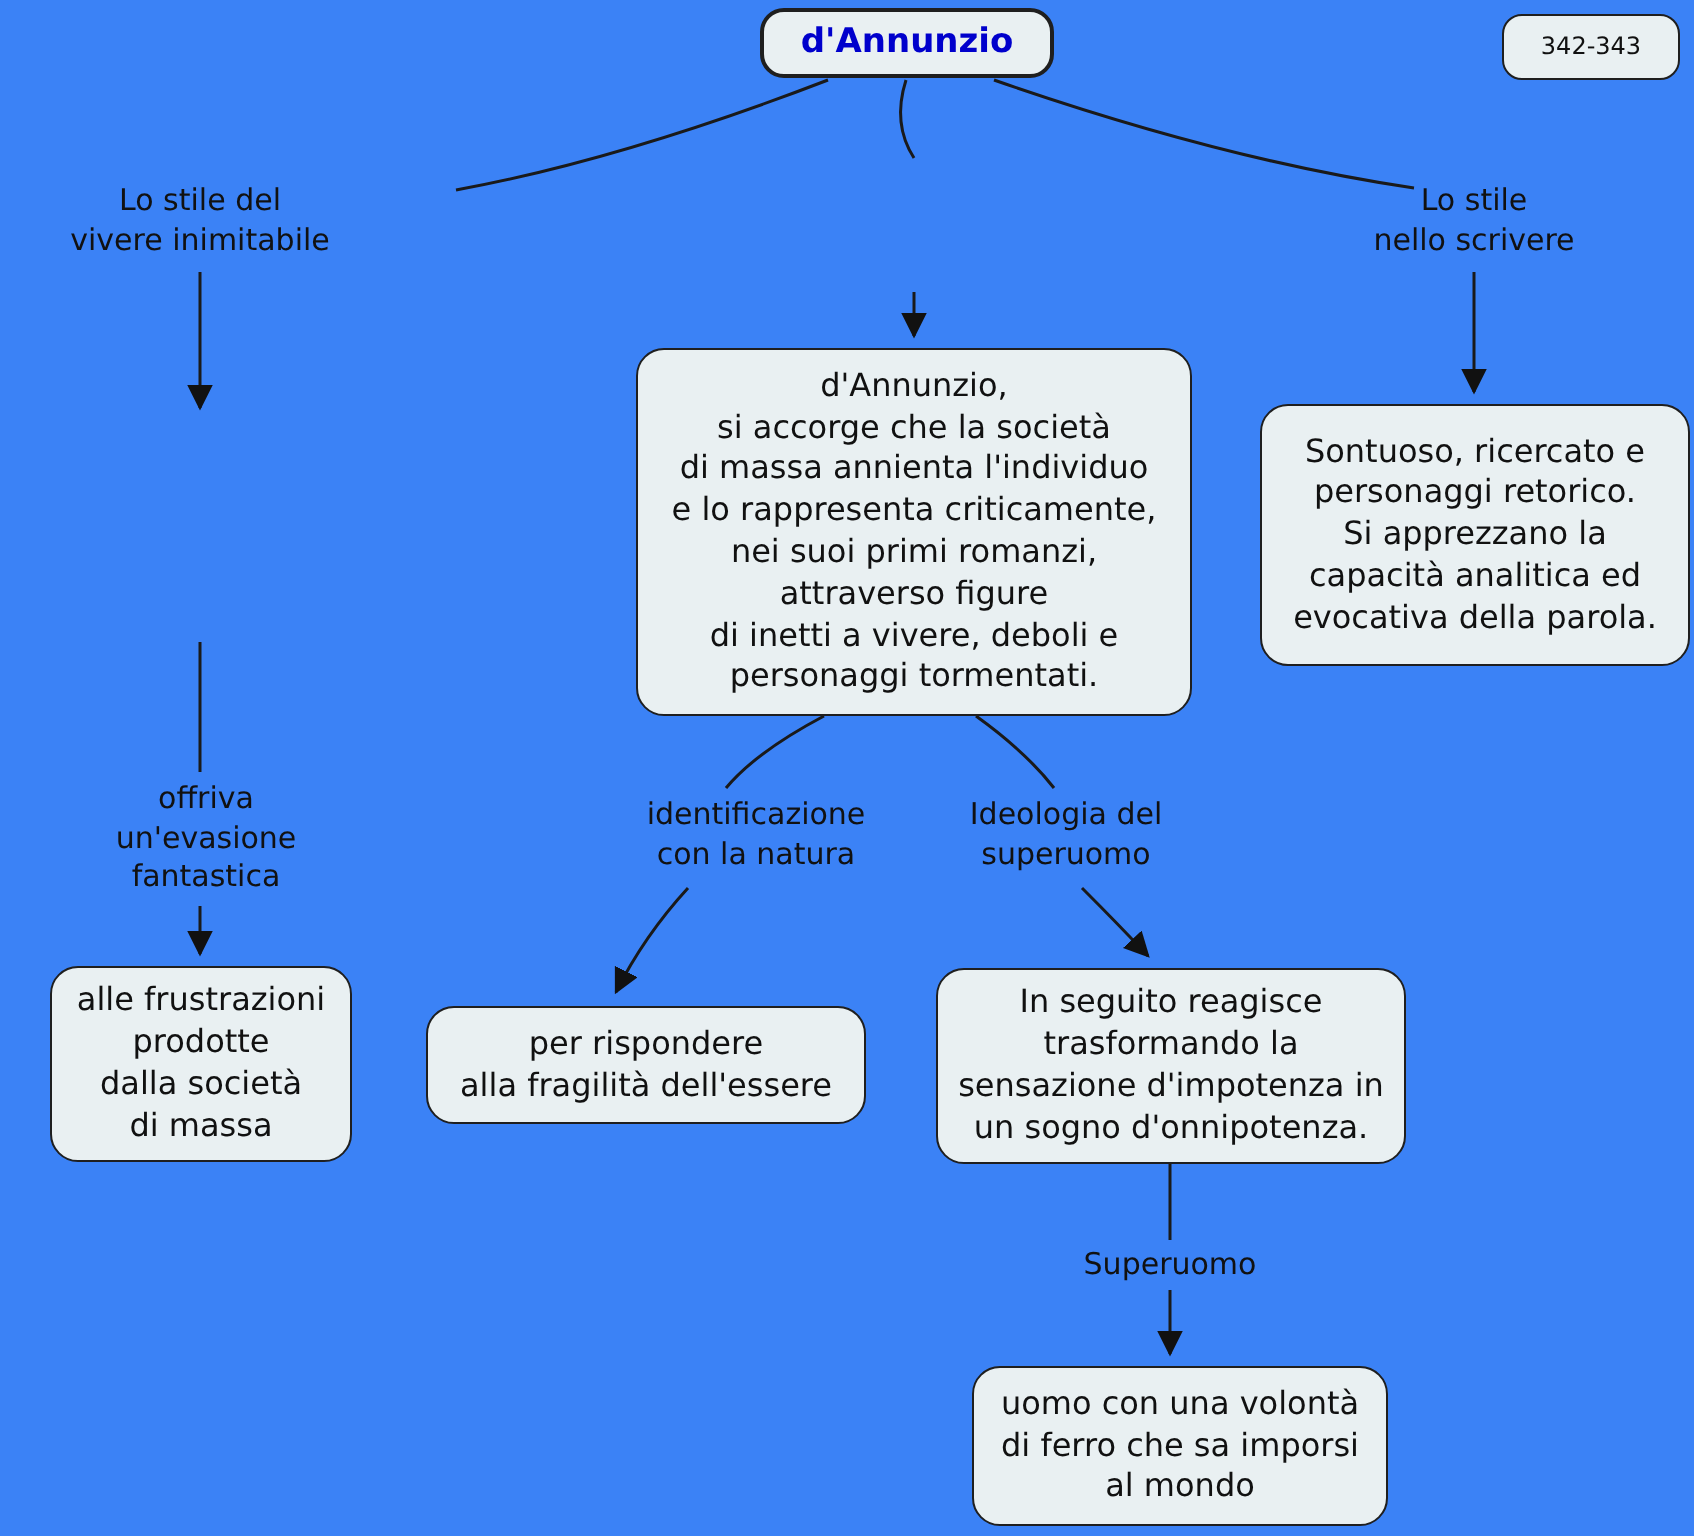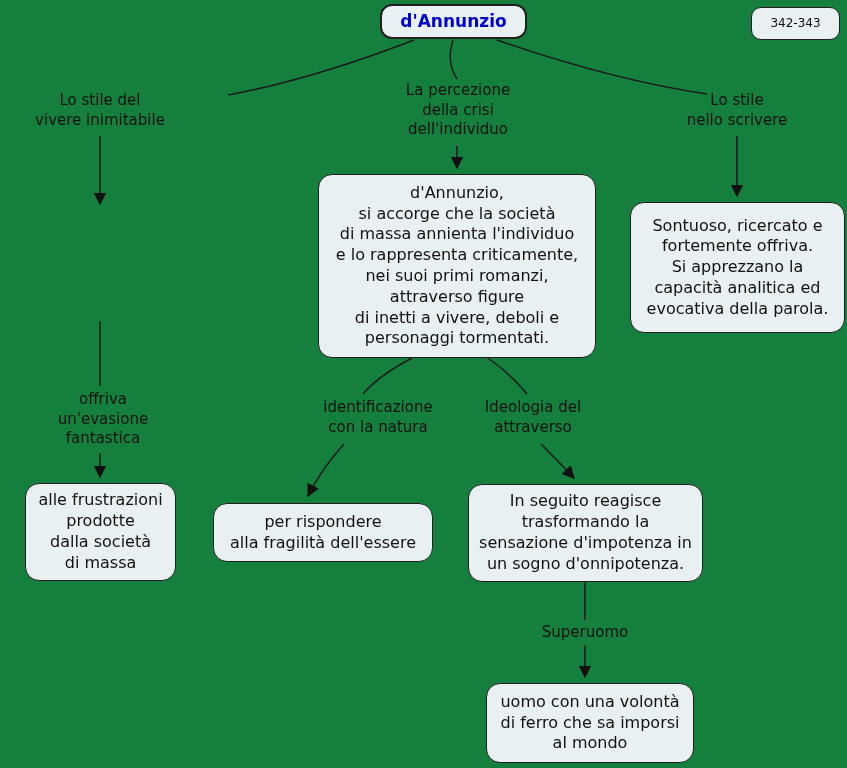--- a/index.html
+++ b/index.html
@@ -5,21 +5,21 @@
   html, body { margin: 0; padding: 0; }
   body {
     width: 847px; height: 768px;
     background: #ffffff;
     font-family: "DejaVu Sans", "Liberation Sans", sans-serif;
     overflow: hidden;
   }
   #canvas {
     position: relative;
     width: 847px; height: 768px;
-    background: #15803d;
+    background: #3b82f6;
   }
   #edges {
     position: absolute; left: 0; top: 0;
     width: 847px; height: 768px;
     pointer-events: none;
   }
   .node {
     position: absolute;
     box-sizing: border-box;
     background: #e9f0f2;
@@ -91,51 +91,48 @@
     </g>
   </svg>
 
   <div class="node title-node" style="left:380px; top:4px; width:147px; height:35px;">d'Annunzio</div>
 
   <div class="node pageref-node" style="left:751px; top:7px; width:89px; height:33px;">342-343</div>
 
   <div class="lbl" style="left:100px; top:91px;">Lo stile del
 vivere inimitabile</div>
 
-  <div class="lbl" style="left:458px; top:81px;">La percezione
-della crisi
-dell'individuo</div>
 
   <div class="lbl" style="left:737px; top:91px;">Lo stile
 nello scrivere</div>
 
   <div class="lbl" style="left:103px; top:390px;">offriva
 un'evasione
 fantastica</div>
 
   <div class="lbl" style="left:378px; top:398px;">identificazione
 con la natura</div>
 
   <div class="lbl" style="left:533px; top:398px;">Ideologia del
-attraverso</div>
+superuomo</div>
 
   <div class="lbl" style="left:585px; top:623px;">Superuomo</div>
 
 
   <div class="node" style="left:318px; top:174px; width:278px; height:184px;">d'Annunzio,
 si accorge che la società
 di massa annienta l'individuo
 e lo rappresenta criticamente,
 nei suoi primi romanzi,
 attraverso figure
 di inetti a vivere, deboli e
 personaggi tormentati.</div>
 
   <div class="node" style="left:630px; top:202px; width:215px; height:131px;">Sontuoso, ricercato e
-fortemente offriva.
+personaggi retorico.
 Si apprezzano la
 capacità analitica ed
 evocativa della parola.</div>
 
   <div class="node" style="left:25px; top:483px; width:151px; height:98px;">alle frustrazioni
 prodotte
 dalla società
 di massa</div>
 
   <div class="node" style="left:468px; top:484px; width:235px; height:98px;">In seguito reagisce

